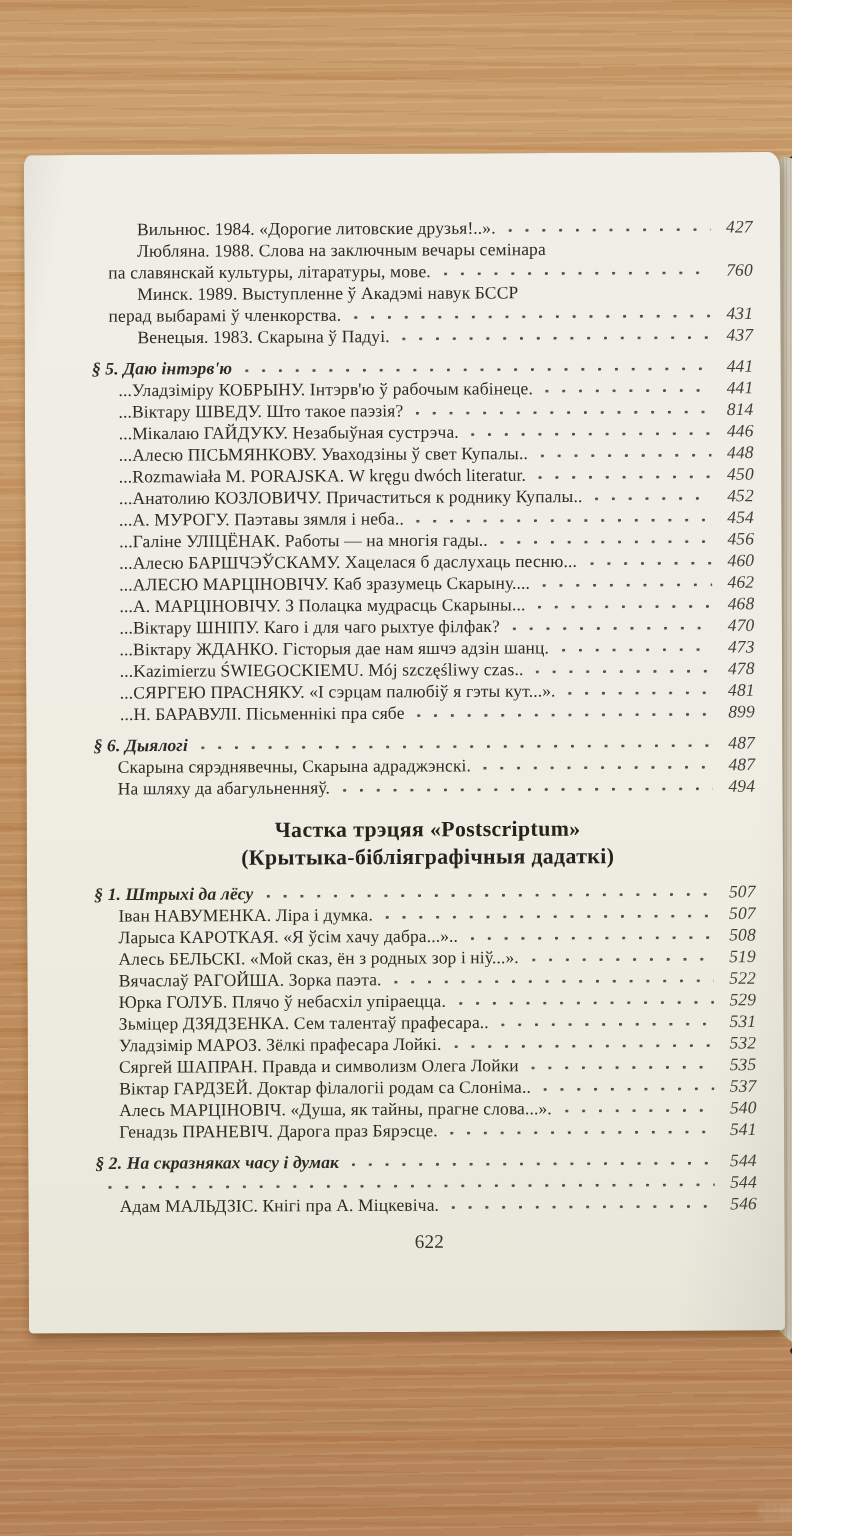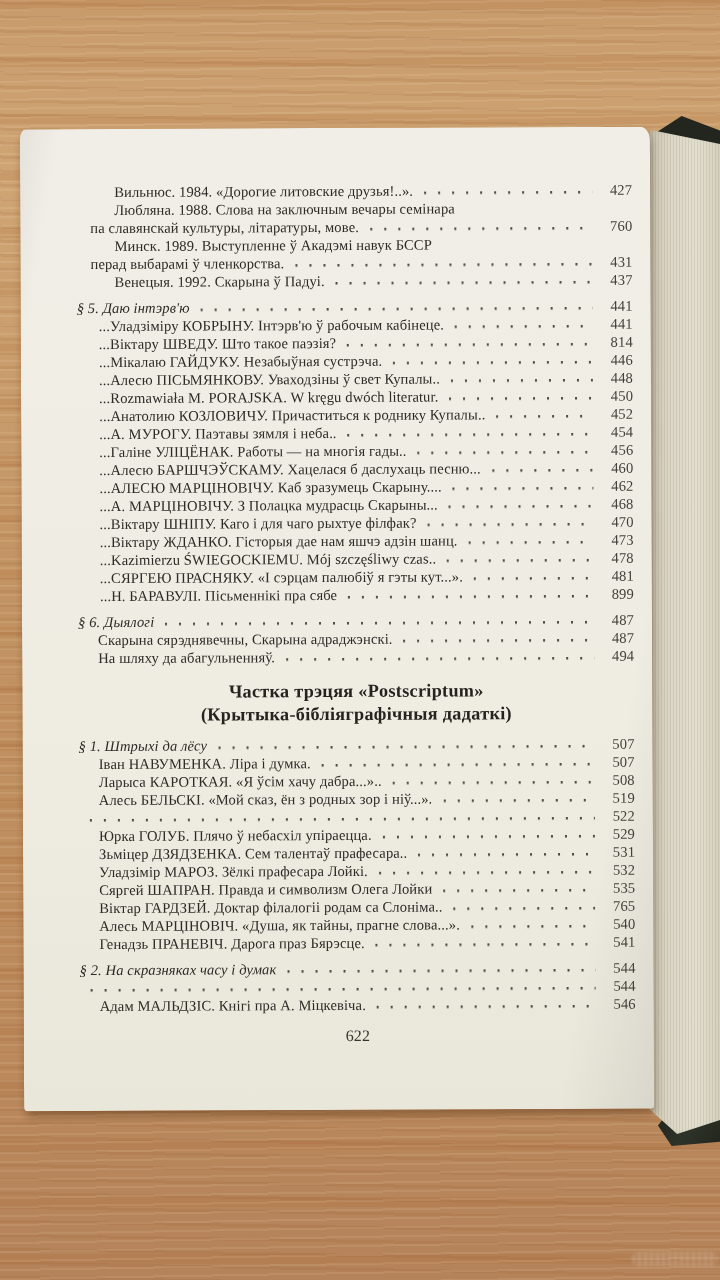--- a/index.html
+++ b/index.html
@@ -1,17 +1,17 @@
 <!DOCTYPE html>
 <html><head>
 <meta charset="utf-8">
 <style>
   html,body{margin:0;padding:0;}
   .stage{
-    position:relative;width:720px;height:1280px;overflow:hidden;
+    position:relative;width:660px;height:1280px;overflow:hidden;
     font-family:"Liberation Serif","DejaVu Serif",serif;
   }
   
   .wood{
     position:absolute;inset:0;
     background:
       repeating-linear-gradient(179deg, rgba(255,236,205,.10) 0 2px, rgba(0,0,0,0) 2px 9px),
       repeating-linear-gradient(181deg, rgba(135,72,28,.10) 0 3px, rgba(0,0,0,0) 3px 14px),
       repeating-linear-gradient(180deg, rgba(168,98,44,.16) 0 10px, rgba(0,0,0,0) 10px 57px),
       linear-gradient(180deg,#c89b6b 0%,#cfa574 14%,#c39463 45%,#bd8c5d 72%,#b5835a 100%);
@@ -47,31 +47,31 @@
     box-shadow:2px 5px 9px rgba(85,50,20,.30), 0 7px 9px -4px rgba(85,50,20,.28);
   }
   .content{
     position:absolute;left:56px;top:54px;right:18px;
     color:#2e2b27;font-size:14.6px;line-height:18px;letter-spacing:.1px;
   }
   .group{margin:0;}
   .group.gap{margin-top:8px;}
   .row{display:flex;align-items:baseline;white-space:nowrap;}
   .txt{flex:0 0 auto;}
-  .r-section > .txt{font-style:italic;margin-left:0;}
+  .r-section > .txt{font-style:italic;margin-left:0;font-weight:bold;}
   .r-venue  > .txt{margin-left:38px;}
   .r-cont   > .txt{margin-left:14px;}
   .r-sub    > .txt{margin-left:22px;}
   .r-p3     > .txt{margin-left:20px;}
   .leader{
     flex:1 1 auto;height:5px;margin:0 8px 2px 10px;
     background-image:radial-gradient(circle at 2px 2.4px, rgba(52,48,42,.85) 1.05px, rgba(0,0,0,0) 1.4px);
     background-size:14px 5px;background-repeat:repeat-x;background-position:left bottom;
   }
-  .num{flex:0 0 auto;min-width:32px;text-align:right;color:#433f3a;}
+  .num{flex:0 0 auto;min-width:32px;text-align:center;color:#433f3a;font-style:italic;}
   .part-heading{margin:14px 0 10px;text-align:center;font-weight:bold;
     font-size:18.2px;line-height:23px;color:#26231f;letter-spacing:.3px;}
   .footer-num{margin-top:13px;text-align:center;font-size:16px;color:#38342f;}
   
   .watermark{
     position:absolute;left:632px;top:1252px;width:86px;height:14px;
     background:repeating-linear-gradient(90deg, rgba(255,255,255,.45) 0 3px, rgba(190,180,160,.25) 3px 6px);
     border-radius:7px;filter:blur(1.6px);opacity:.45;
   }
 </style>
@@ -102,21 +102,21 @@
             </div>
             <div class="row r-venue">
               <span class="txt">Минск. 1989. Выступленне ў Акадэмі навук БССР</span>
             </div>
             <div class="row r-cont">
               <span class="txt">перад выбарамі ў членкорства.</span>
               <span class="leader"></span>
               <span class="num">431</span>
             </div>
             <div class="row r-venue">
-              <span class="txt">Венецыя. 1992. Скарына ў Падуі.</span>
+              <span class="txt">Венецыя. 1983. Скарына ў Падуі.</span>
               <span class="leader"></span>
               <span class="num">437</span>
             </div>
           </div>
           <div class="group gap">
             <div class="row r-section">
               <span class="txt">§ 5. Даю інтэрв'ю</span>
               <span class="leader"></span>
               <span class="num">441</span>
             </div>
@@ -239,20 +239,21 @@
               <span class="txt">Ларыса КАРОТКАЯ. «Я ўсім хачу дабра...»..</span>
               <span class="leader"></span>
               <span class="num">508</span>
             </div>
             <div class="row r-p3">
               <span class="txt">Алесь БЕЛЬСКІ. «Мой сказ, ён з родных зор і ніў...».</span>
               <span class="leader"></span>
               <span class="num">519</span>
             </div>
             <div class="row r-p3">
+              <span class="txt">Вячаслаў РАГОЙША. Зорка паэта.</span>
               <span class="leader"></span>
               <span class="num">522</span>
             </div>
             <div class="row r-p3">
               <span class="txt">Юрка ГОЛУБ. Плячо ў небасхіл упіраецца.</span>
               <span class="leader"></span>
               <span class="num">529</span>
             </div>
             <div class="row r-p3">
               <span class="txt">Зьміцер ДЗЯДЗЕНКА. Сем талентаў прафесара..</span>
@@ -265,21 +266,21 @@
               <span class="num">532</span>
             </div>
             <div class="row r-p3">
               <span class="txt">Сяргей ШАПРАН. Правда и символизм Олега Лойки</span>
               <span class="leader"></span>
               <span class="num">535</span>
             </div>
             <div class="row r-p3">
               <span class="txt">Віктар ГАРДЗЕЙ. Доктар філалогіі родам са Слоніма..</span>
               <span class="leader"></span>
-              <span class="num">765</span>
+              <span class="num">537</span>
             </div>
             <div class="row r-p3">
               <span class="txt">Алесь МАРЦІНОВІЧ. «Душа, як тайны, прагне слова...».</span>
               <span class="leader"></span>
               <span class="num">540</span>
             </div>
             <div class="row r-p3">
               <span class="txt">Генадзь ПРАНЕВІЧ. Дарога праз Бярэсце.</span>
               <span class="leader"></span>
               <span class="num">541</span>

